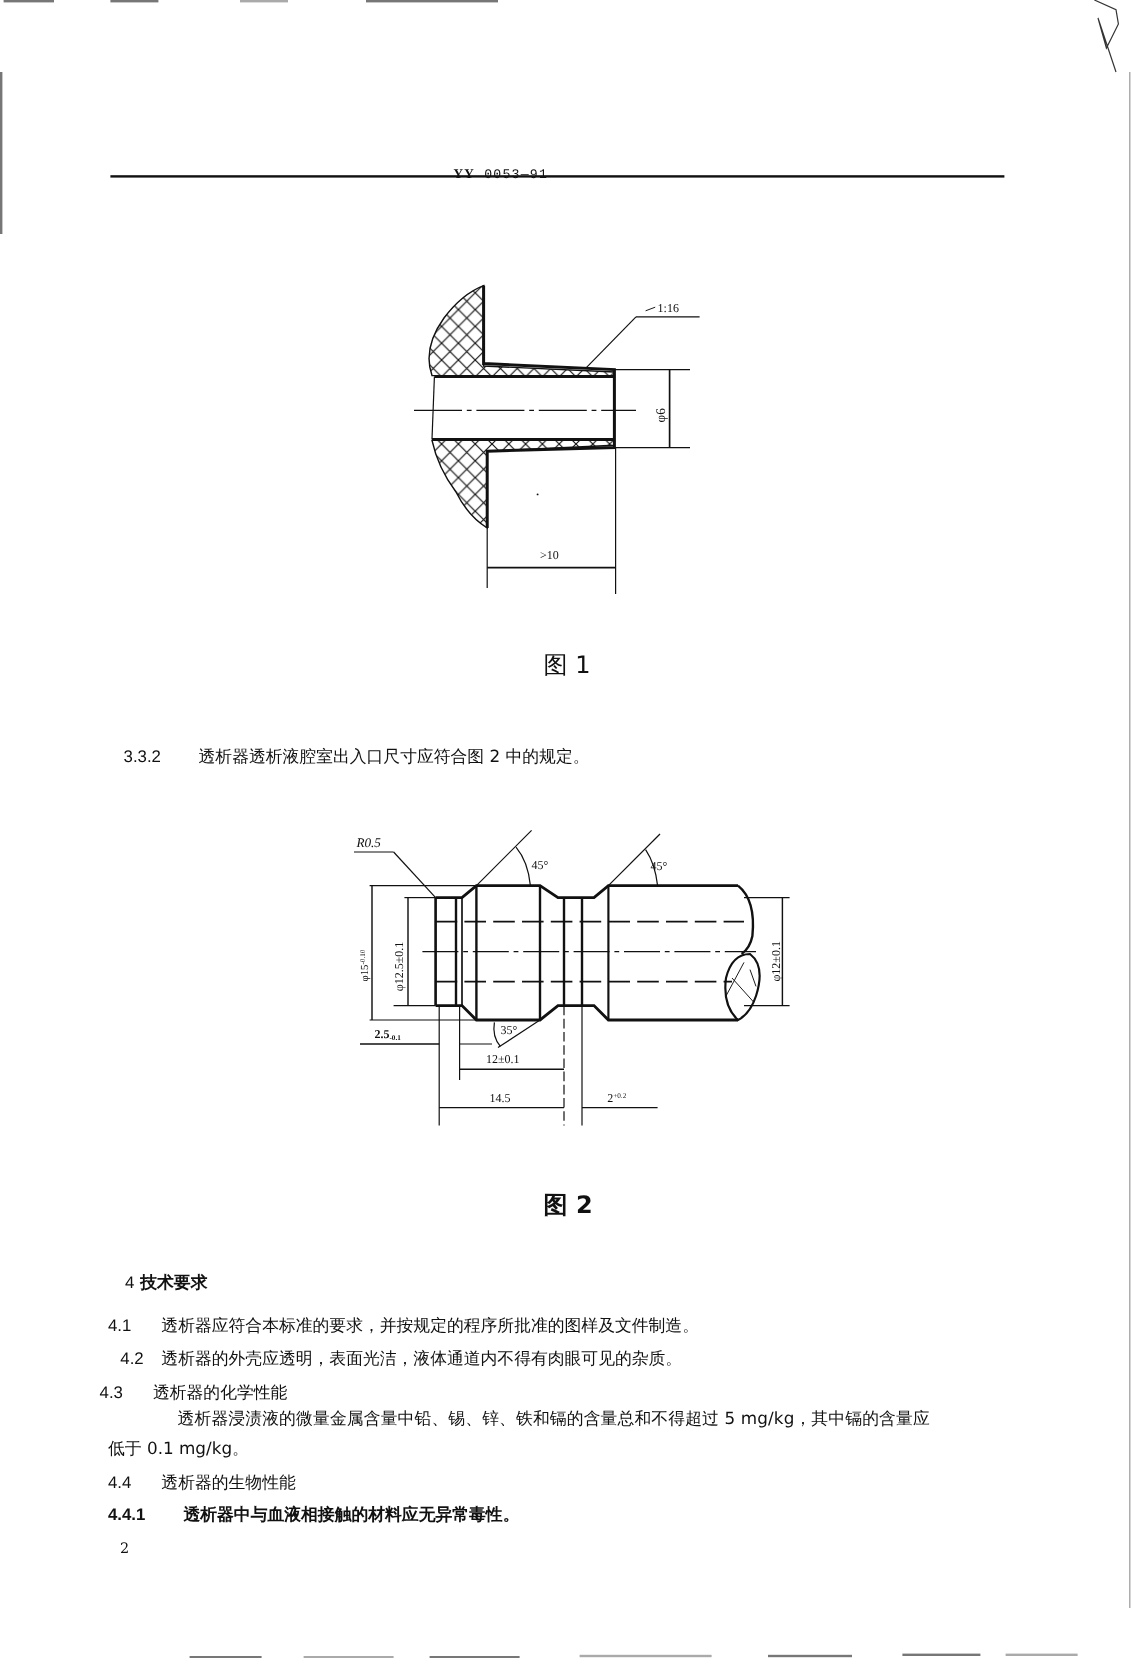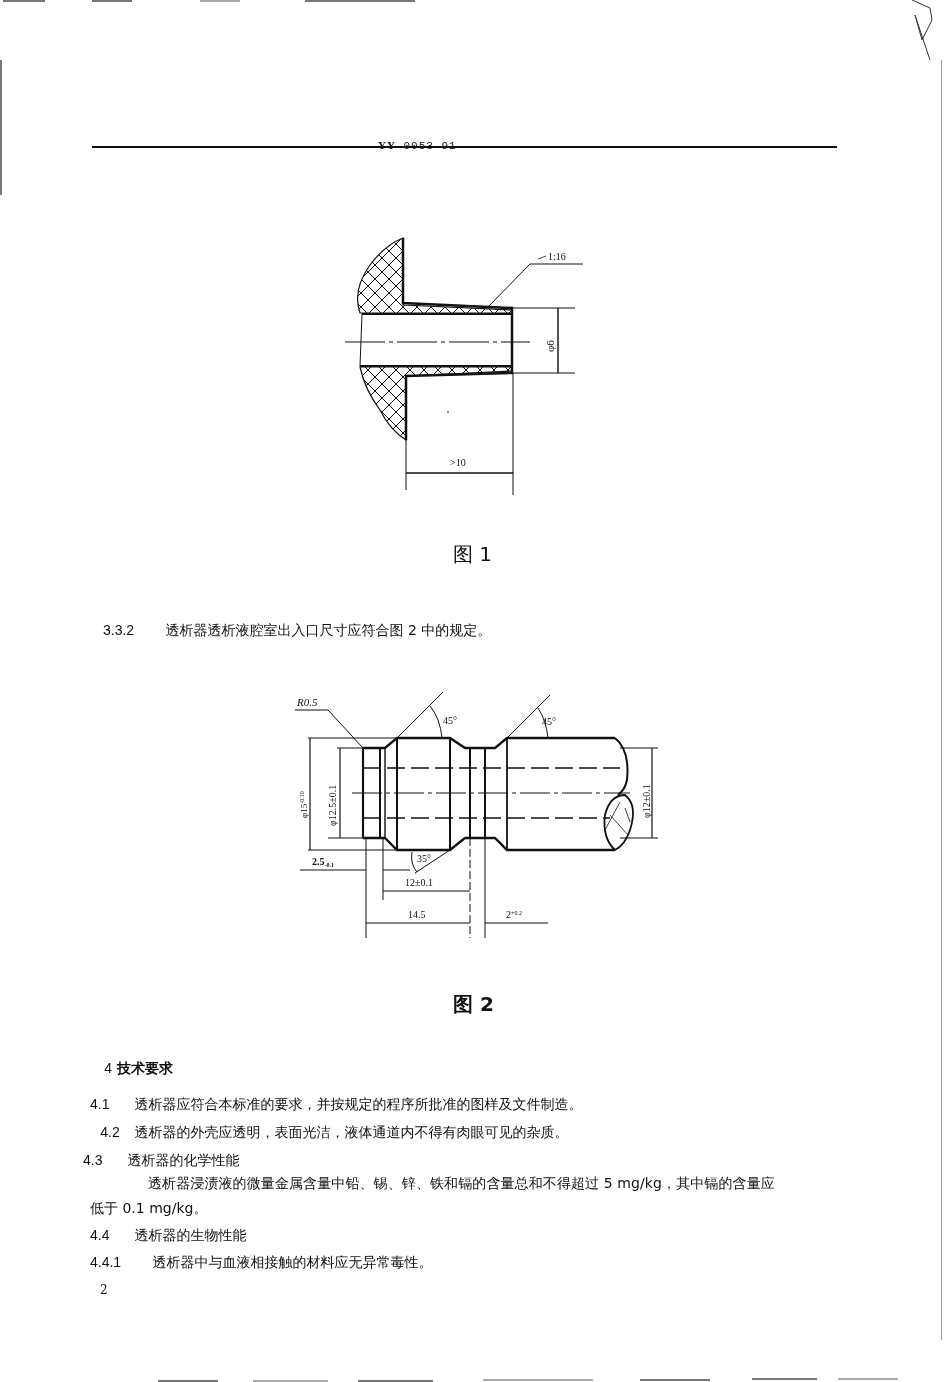--- a/index.html
+++ b/index.html
@@ -174,18 +174,18 @@
 <div class="abs para" style="left:83px;top:1150px;">
   <span class="num" style="width:40px;">4.3</span>
   <span>透析器的化学性能</span>
 </div>
 <div class="abs para" style="left:118px;top:1173px;letter-spacing:0.1px;margin-left:30px;">透析器浸渍液的微量金属含量中铅、锡、锌、铁和镉的含量总和不得超过 5 mg/kg，其中镉的含量应</div>
 <div class="abs para" style="left:90px;top:1198px;">低于 0.1 mg/kg。</div>
 <div class="abs para" style="left:90px;top:1225px;">
   <span class="num" style="width:40px;">4.4</span>
   <span>透析器的生物性能</span>
 </div>
-<div class="abs para" style="left:90px;top:1252px;">
+<div class="abs para" style="left:90px;top:1252px;font-weight:bold;">
   <span class="num" style="width:58px;">4.4.1</span>
   <span>透析器中与血液相接触的材料应无异常毒性。</span>
 </div>
 
 <div class="abs" style="left:100px;top:1283px;font-size:12px;">2</div>
 
 </body></html>

